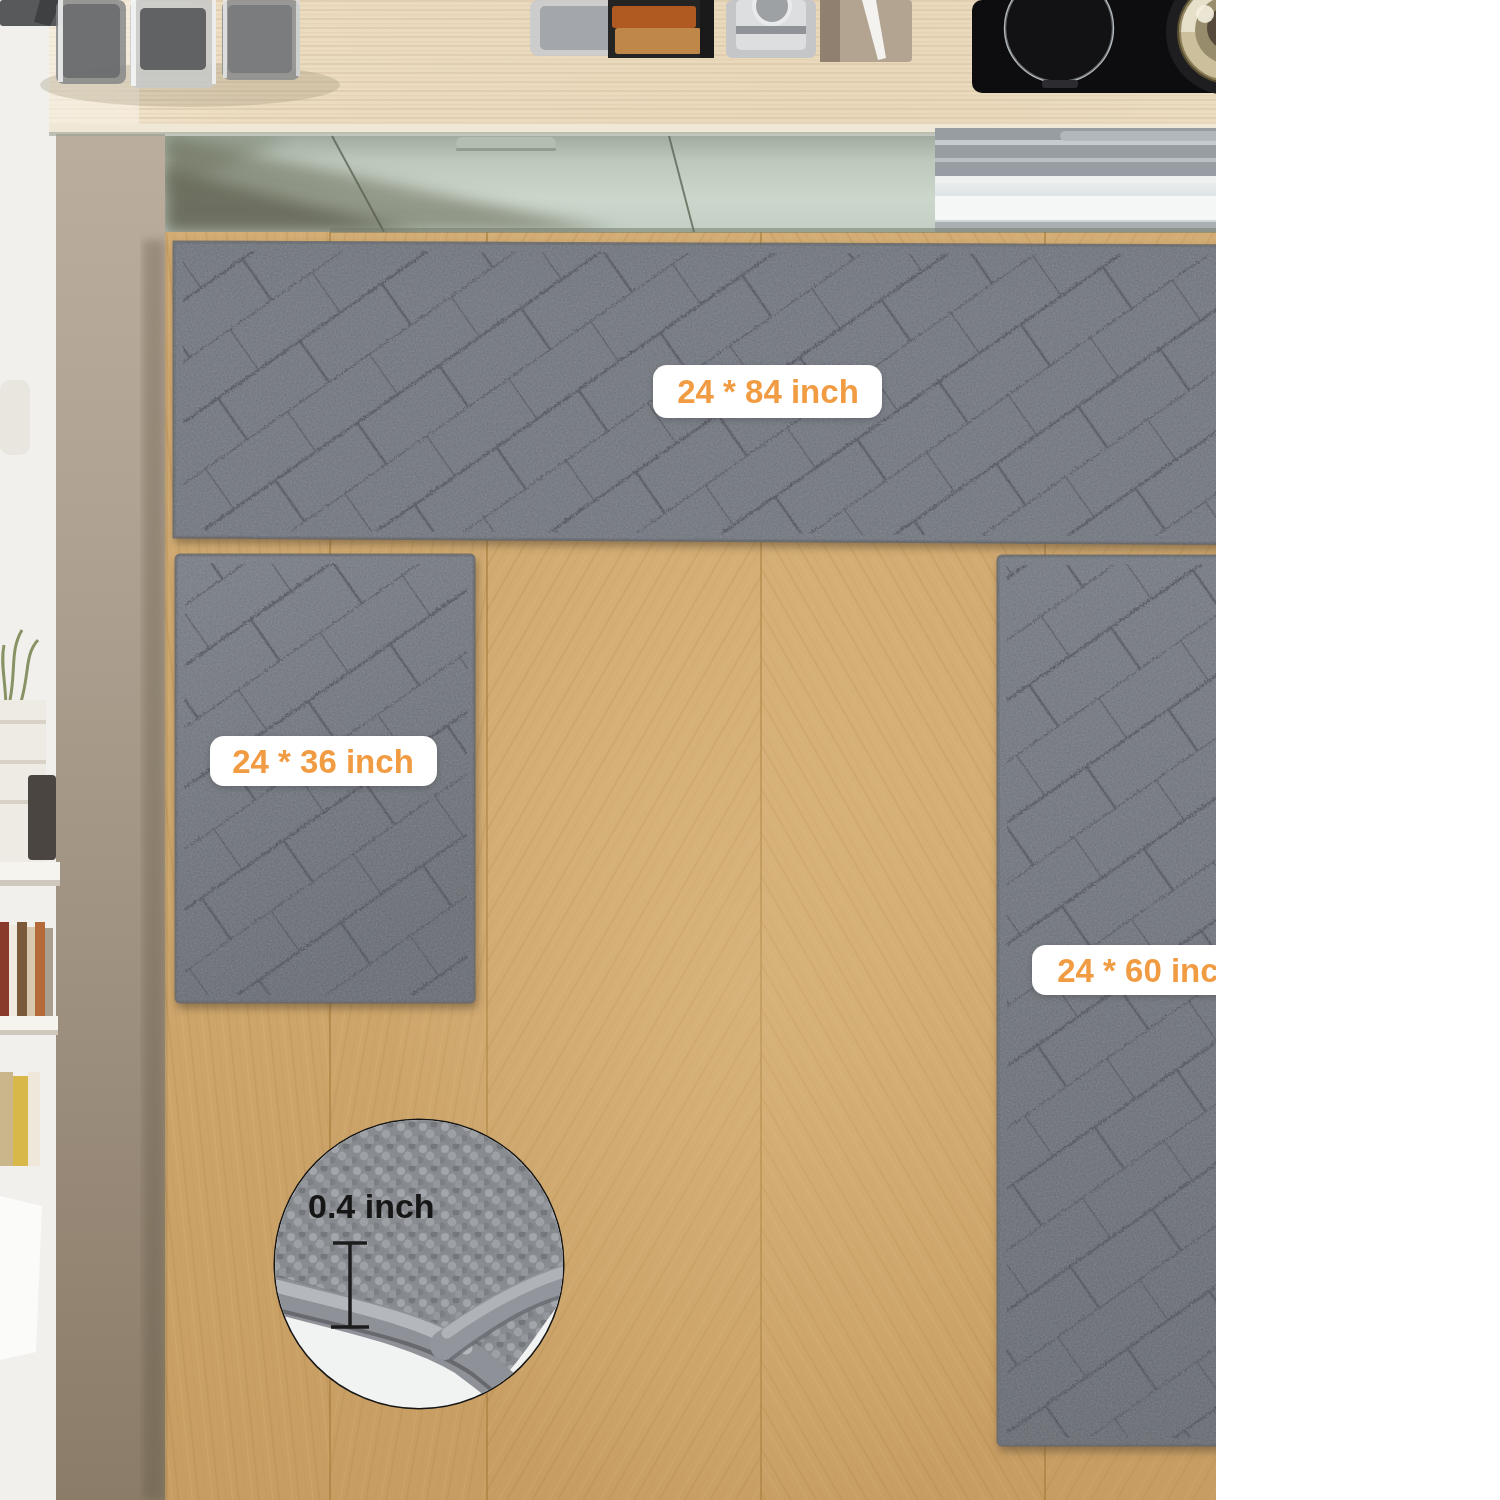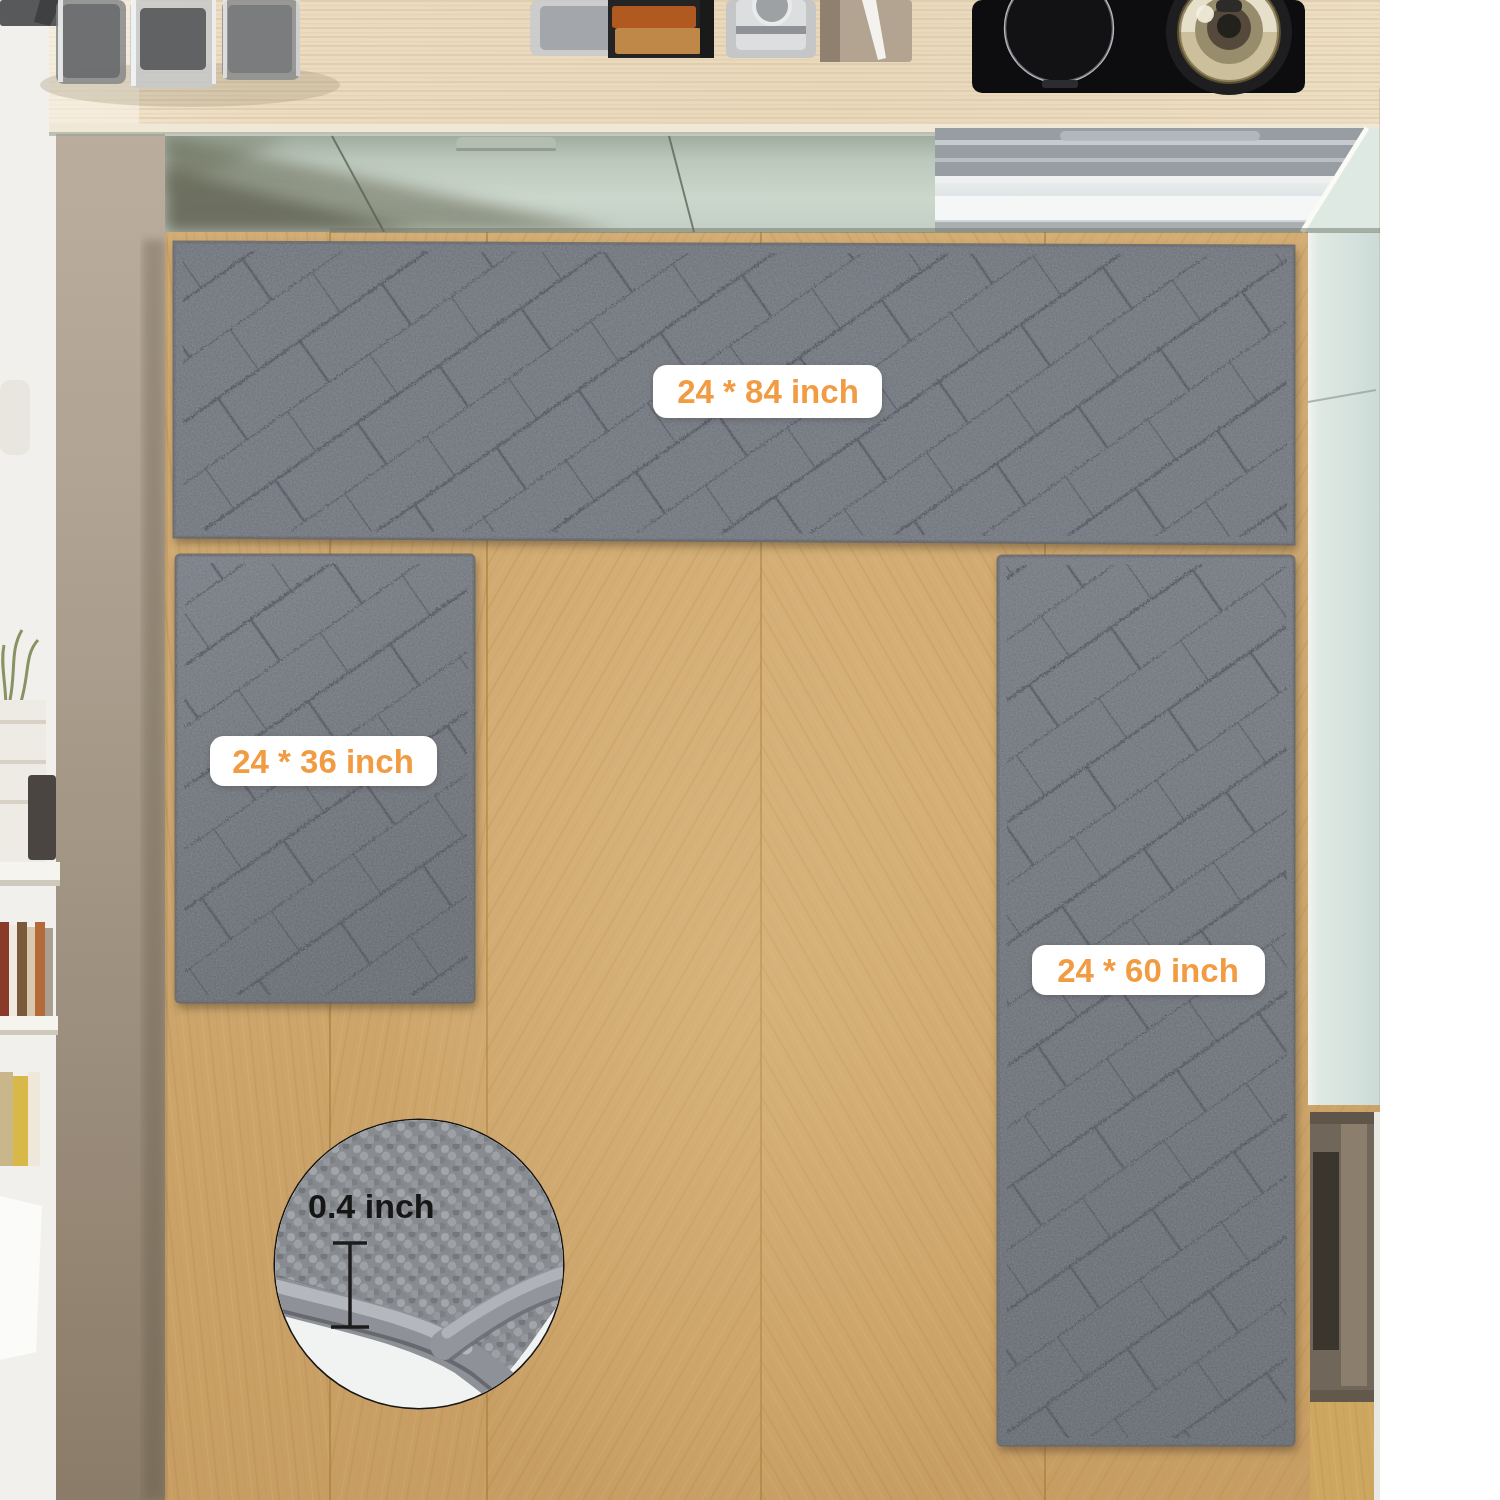--- a/index.html
+++ b/index.html
@@ -1,16 +1,16 @@
 <!DOCTYPE html>
 <html><head>
 <meta charset="utf-8">
 <style>
 html,body{margin:0;padding:0;background:#fff;}
-#scene{width:1380px;height:1500px;position:relative;overflow:hidden;font-family:"Liberation Sans",sans-serif;}
+#scene{width:1216px;height:1500px;position:relative;overflow:hidden;font-family:"Liberation Sans",sans-serif;}
 </style>
 </head>
 <body>
 <div id="scene">
 <svg width="1500" height="1500" viewBox="0 0 1500 1500" xmlns="http://www.w3.org/2000/svg">
 <defs>
 <linearGradient id="wallGrad" x1="0" y1="0" x2="0" y2="1">
   <stop offset="0" stop-color="#bfb1a2"></stop>
   <stop offset="0.35" stop-color="#b0a292"></stop>
   <stop offset="0.7" stop-color="#9c8e7c"></stop>

